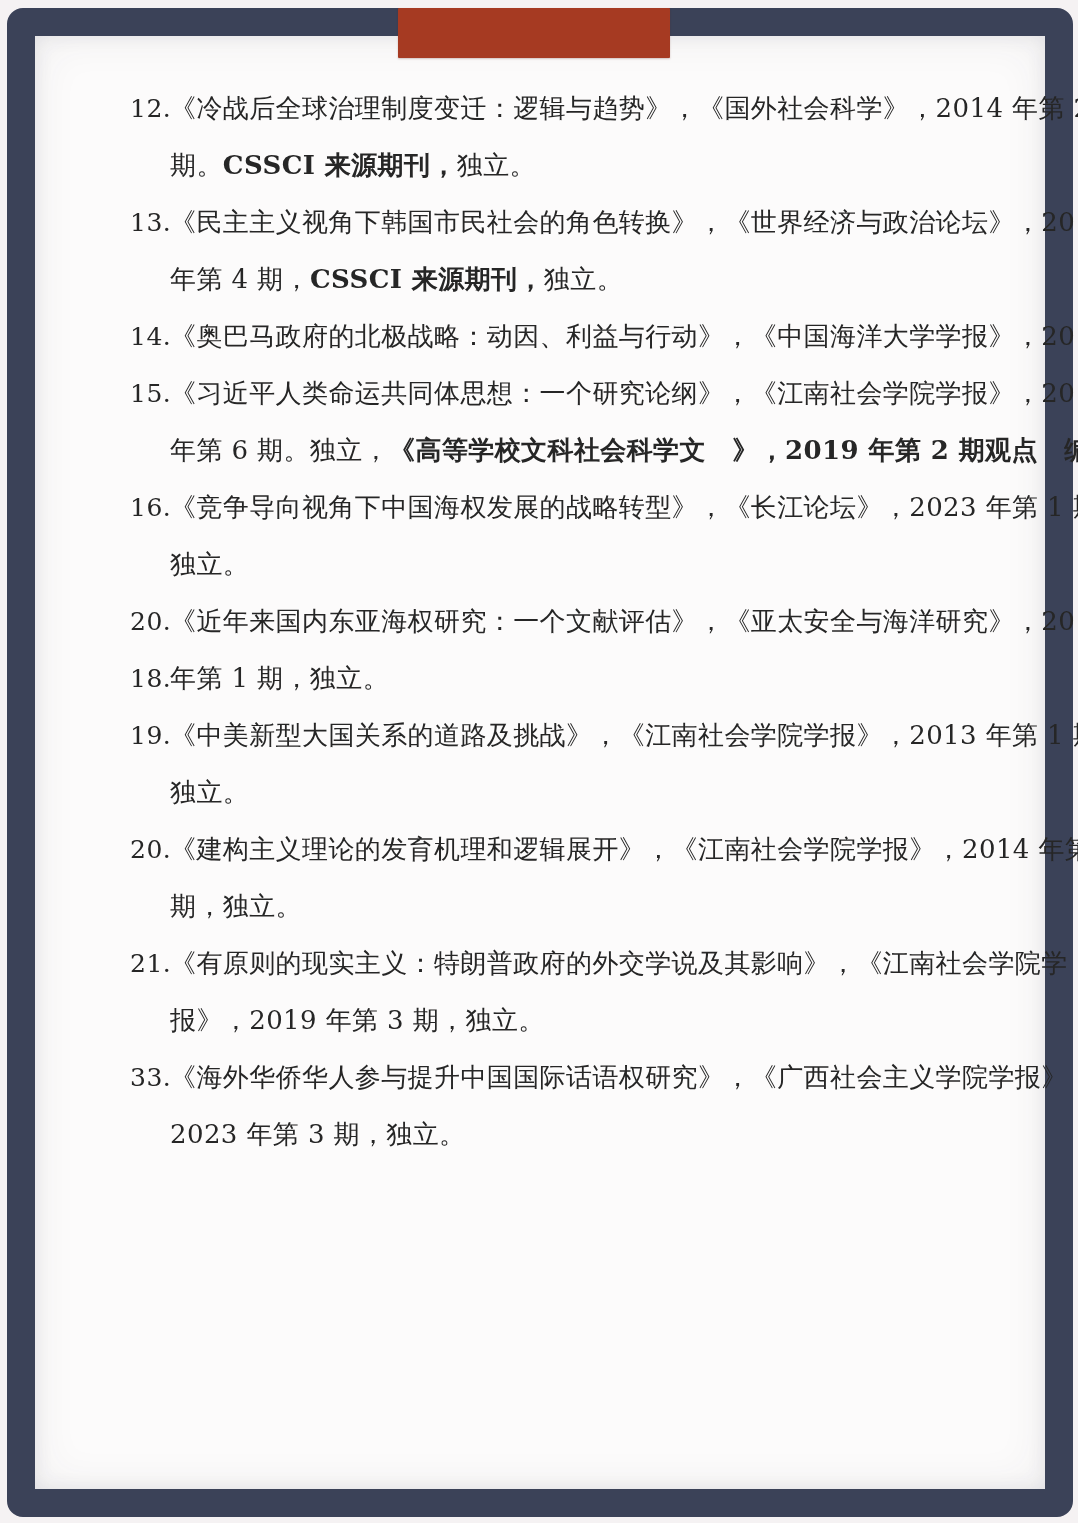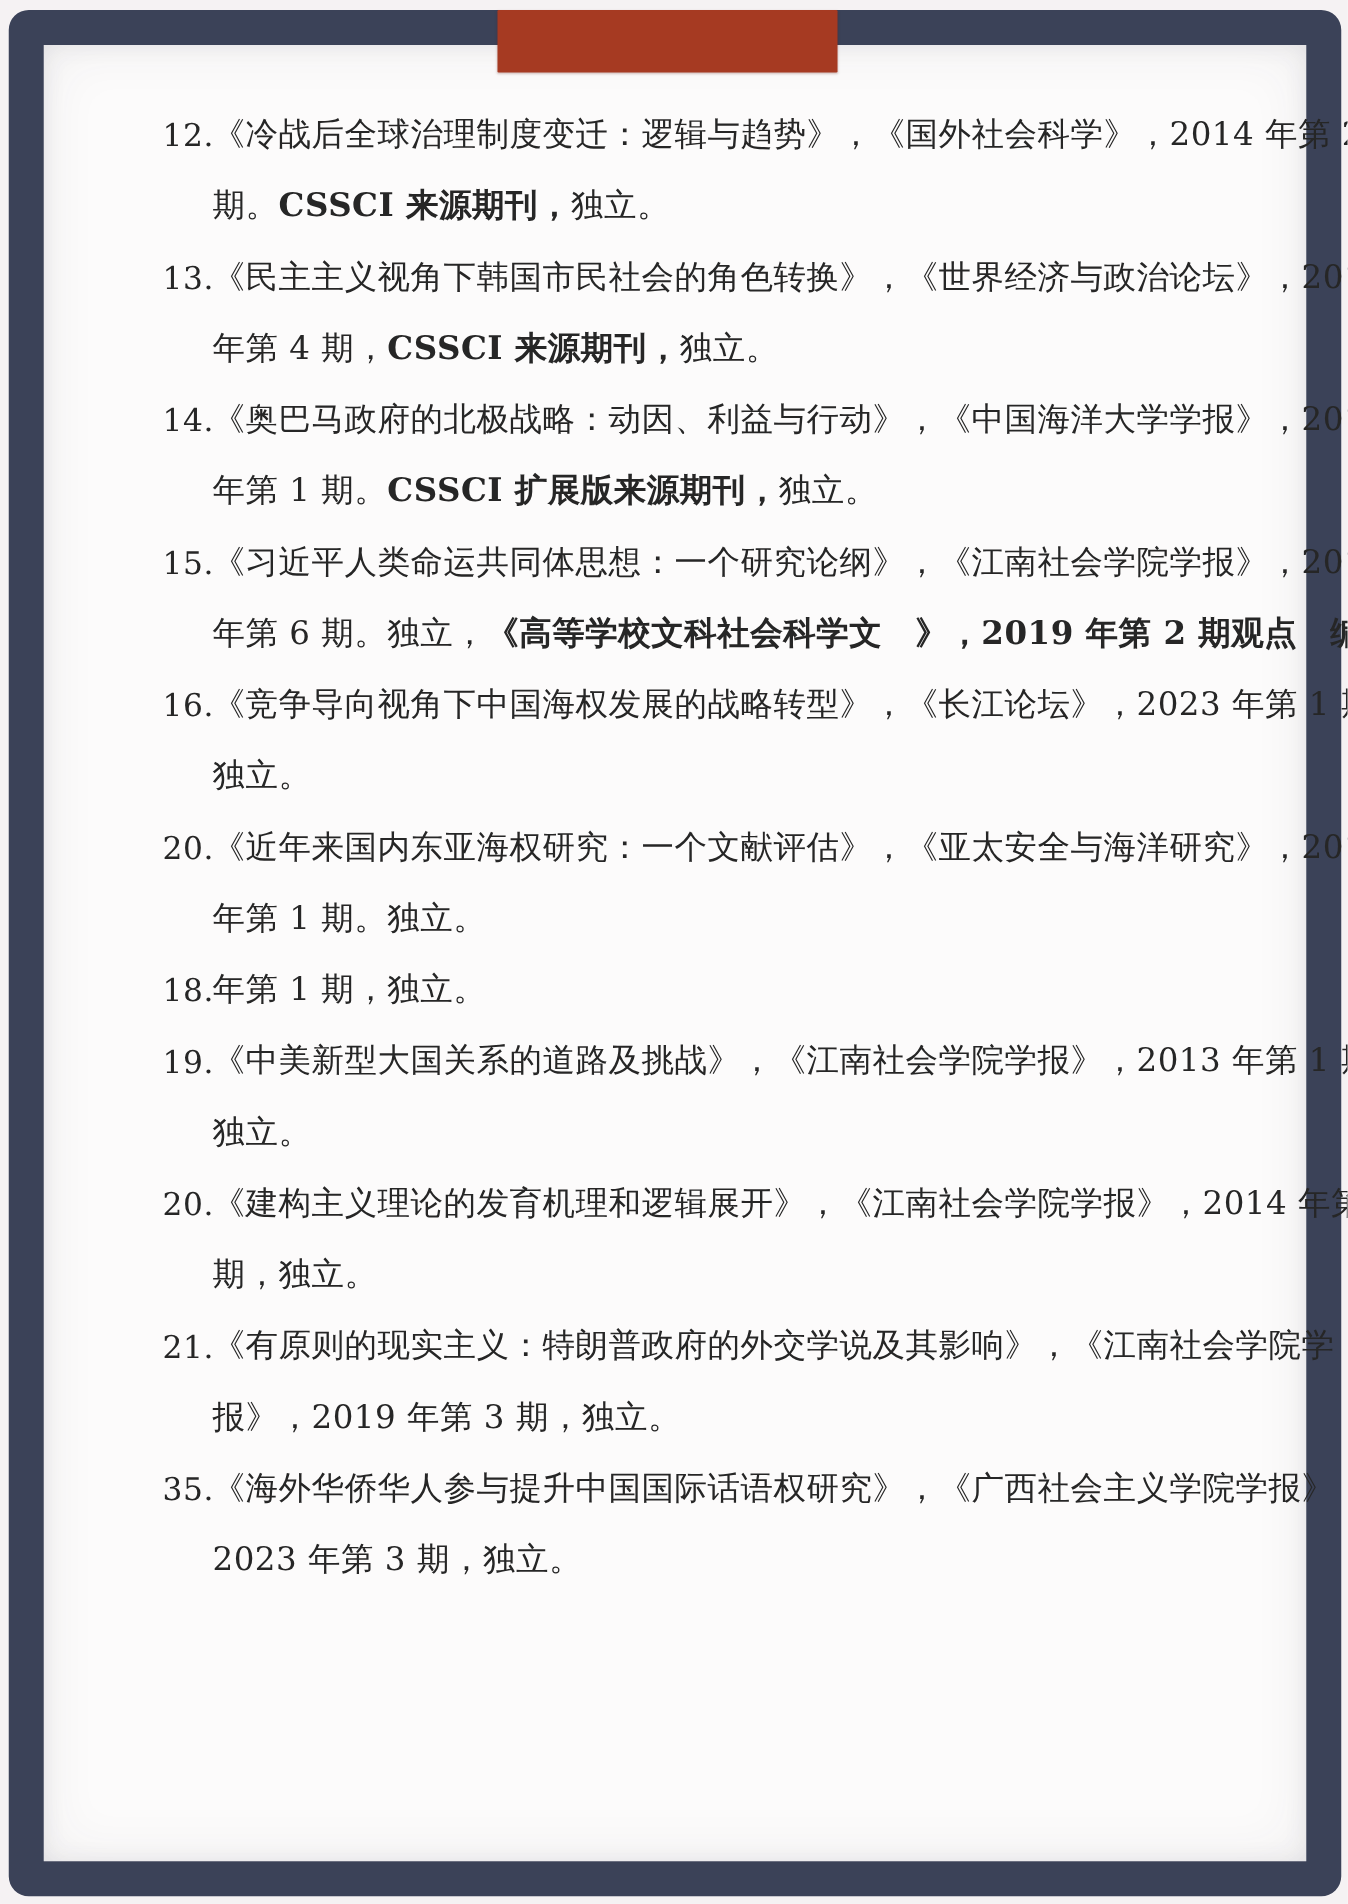--- a/index.html
+++ b/index.html
@@ -101,42 +101,40 @@
         <div class="pub-num">13.</div>
         <div class="pub-body">
           <div class="pub-line"><span class="seg">《民主主义视角下韩国市民社会的角色转换》，《世界经济与政治论坛》，2013</span></div>
           <div class="pub-line"><span class="seg">年第 4 期，</span><span class="seg seg-bold">CSSCI 来源期刊，</span><span class="seg">独立。</span></div>
         </div>
       </div>
       <div class="pub-item">
         <div class="pub-num">14.</div>
         <div class="pub-body">
           <div class="pub-line"><span class="seg">《奥巴马政府的北极战略：动因、利益与行动》，《中国海洋大学学报》，2014</span></div>
-          <div class="pub-line"><span class="seg">年第 1 期。</span><span class="seg seg-bold">CSSCI 扩展版来源期刊，</span><span class="seg">独立。</span></div>
         </div>
       </div>
       <div class="pub-item">
         <div class="pub-num">15.</div>
         <div class="pub-body">
           <div class="pub-line"><span class="seg">《习近平人类命运共同体思想：一个研究论纲》，《江南社会学院学报》，2018</span></div>
           <div class="pub-line"><span class="seg">年第 6 期。独立，</span><span class="seg seg-bold">《高等学校文科社会科学文　》，2019 年第 2 期观点　编。</span></div>
         </div>
       </div>
       <div class="pub-item">
         <div class="pub-num">16.</div>
         <div class="pub-body">
           <div class="pub-line"><span class="seg">《竞争导向视角下中国海权发展的战略转型》，《长江论坛》，2023 年第 1 期，</span></div>
           <div class="pub-line"><span class="seg">独立。</span></div>
         </div>
       </div>
       <div class="pub-item">
         <div class="pub-num">20.</div>
         <div class="pub-body">
           <div class="pub-line"><span class="seg">《近年来国内东亚海权研究：一个文献评估》，《亚太安全与海洋研究》，2017</span></div>
-          <div class="pub-line"><span class="seg">年第 1 期。独立。</span></div>
         </div>
       </div>
       <div class="pub-item">
         <div class="pub-num">18.</div>
         <div class="pub-body">
           <div class="pub-line"><span class="seg">年第 1 期，独立。</span></div>
         </div>
       </div>
       <div class="pub-item">
         <div class="pub-num">19.</div>
@@ -153,20 +151,20 @@
         </div>
       </div>
       <div class="pub-item">
         <div class="pub-num">21.</div>
         <div class="pub-body">
           <div class="pub-line"><span class="seg">《有原则的现实主义：特朗普政府的外交学说及其影响》，《江南社会学院学</span></div>
           <div class="pub-line"><span class="seg">报》，2019 年第 3 期，独立。</span></div>
         </div>
       </div>
       <div class="pub-item">
-        <div class="pub-num">35.</div>
+        <div class="pub-num">33.</div>
         <div class="pub-body">
           <div class="pub-line"><span class="seg">《海外华侨华人参与提升中国国际话语权研究》，《广西社会主义学院学报》，</span></div>
           <div class="pub-line"><span class="seg">2023 年第 3 期，独立。</span></div>
         </div>
       </div>
     </div>
 </div>
 
 </body></html>

